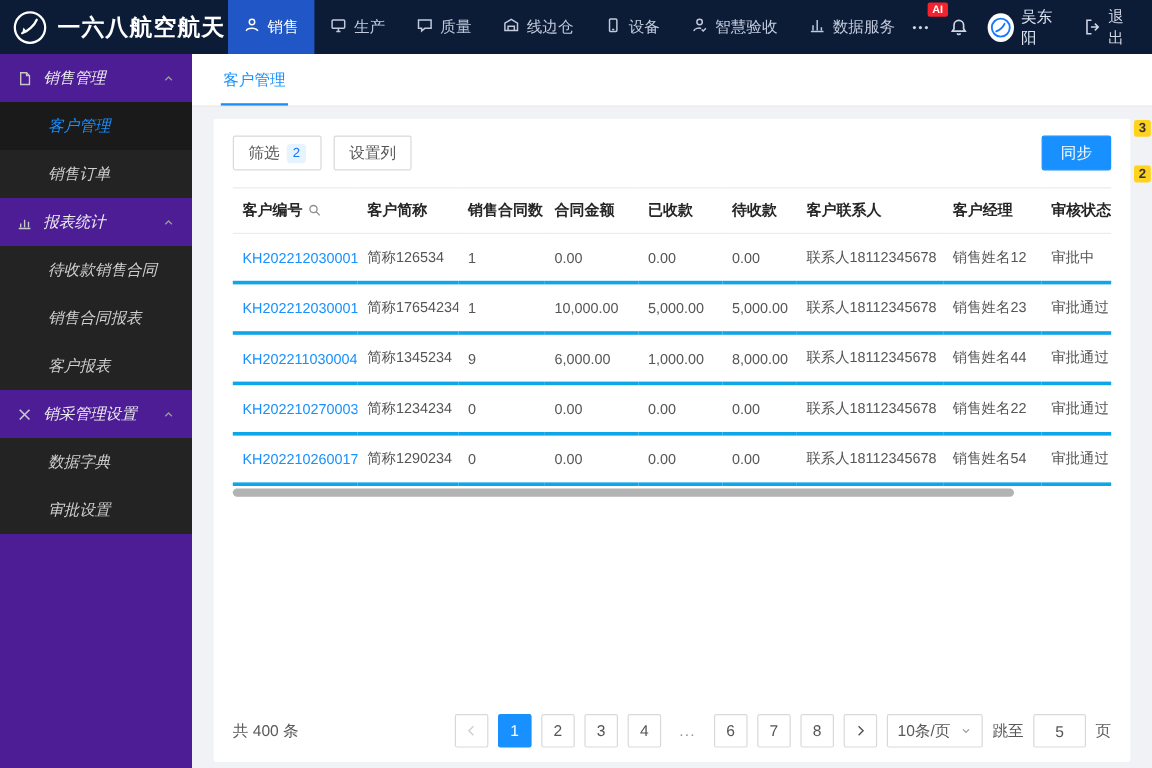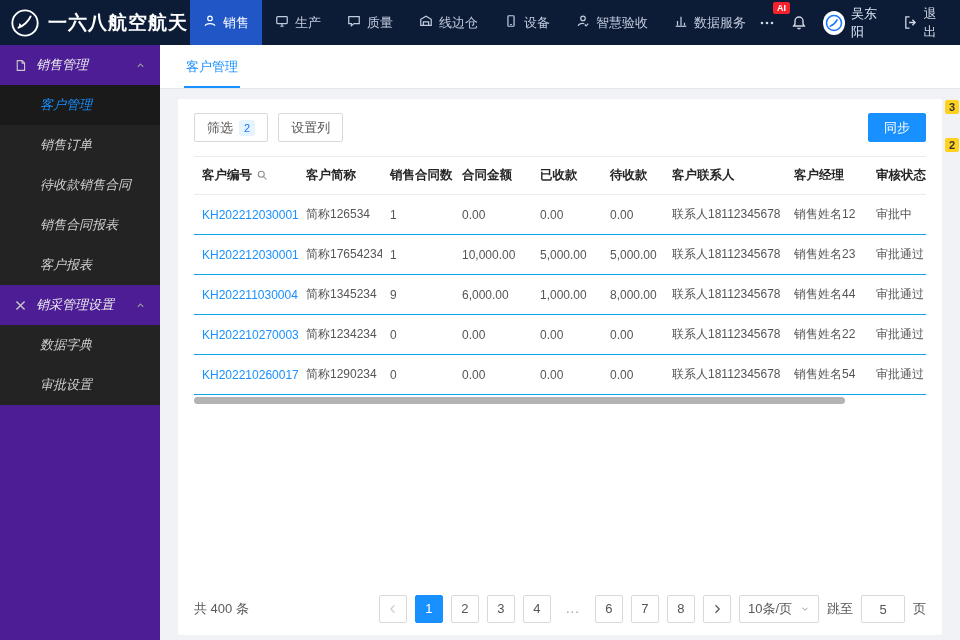--- a/index.html
+++ b/index.html
@@ -51,21 +51,21 @@
   .btn-primary { margin-left:auto; background:#1890ff; border-color:#1890ff; color:#fff; padding:0 15px; }
 
   
   .marker { position:fixed; right:1px; background:#ffd21e; color:#333; font-size:11px; font-weight:bold; padding:1px 4px; border-radius:2px; z-index:50; }
   .marker-top { top:100px; }
   .marker-bottom { top:138px; }
 
   
   table { width:100%; border-collapse:collapse; table-layout:fixed; }
   thead th { font-size:12.5px; color:#262626; font-weight:bold; text-align:left; padding:10px 8px; border-top:1px solid #ececec; border-bottom:1px solid #ececec; white-space:nowrap; overflow:hidden; }
-  tbody td { font-size:12px; color:#555; padding:11px 8px; border-bottom:1px solid #0ea5e9; white-space:nowrap; overflow:hidden; }
+  tbody td { font-size:12px; color:#555; padding:11px 8px; border-bottom:3px solid #0ea5e9; white-space:nowrap; overflow:hidden; }
   .cell-link { color:#1890ff; cursor:pointer; }
   .th-icon { display:inline-flex; margin-left:4px; vertical-align:-2px; cursor:pointer; }
   .th-icon svg { width:12px; height:12px; color:#8c8c8c; }
 
   .hscroll-track { width:100%; margin-top:2px; }
   .hscroll-thumb { height:7px; width:89%; background:#b3b3b3; border-radius:4px; cursor:pointer; }
 
   
   .footer { margin-top:auto; display:flex; align-items:center; padding:12px 0 12px; font-size:13px; color:#595959; }
   .pager { margin-left:auto; display:flex; align-items:center; }
@@ -210,20 +210,34 @@
         </div>
         <div class="menu-sub">
 
             <div class="menu-item active"><span>客户管理</span></div>
 
             <div class="menu-item"><span>销售订单</span></div>
           </div>
       </div>
 
       <div class="menu-group">
+        <div class="menu-group-header">
+          <span style="display:inline-flex">
+            <svg viewBox="0 0 16 16" fill="none" stroke="currentColor" stroke-width="1.4">
+              <path d="M2 14h12"></path>
+              <path d="M4 13V9M8 13V5M12 13V7"></path>
+            </svg>
+          </span>
+          <span>报表统计</span>
+          <span class="caret">
+            <svg viewBox="0 0 16 16" fill="none" stroke="currentColor" stroke-width="1.6">
+              <path d="M4 10l4-4 4 4"></path>
+            </svg>
+          </span>
+        </div>
         <div class="menu-sub">
 
             <div class="menu-item"><span>待收款销售合同</span></div>
 
             <div class="menu-item"><span>销售合同报表</span></div>
 
             <div class="menu-item"><span>客户报表</span></div>
           </div>
       </div>
 

